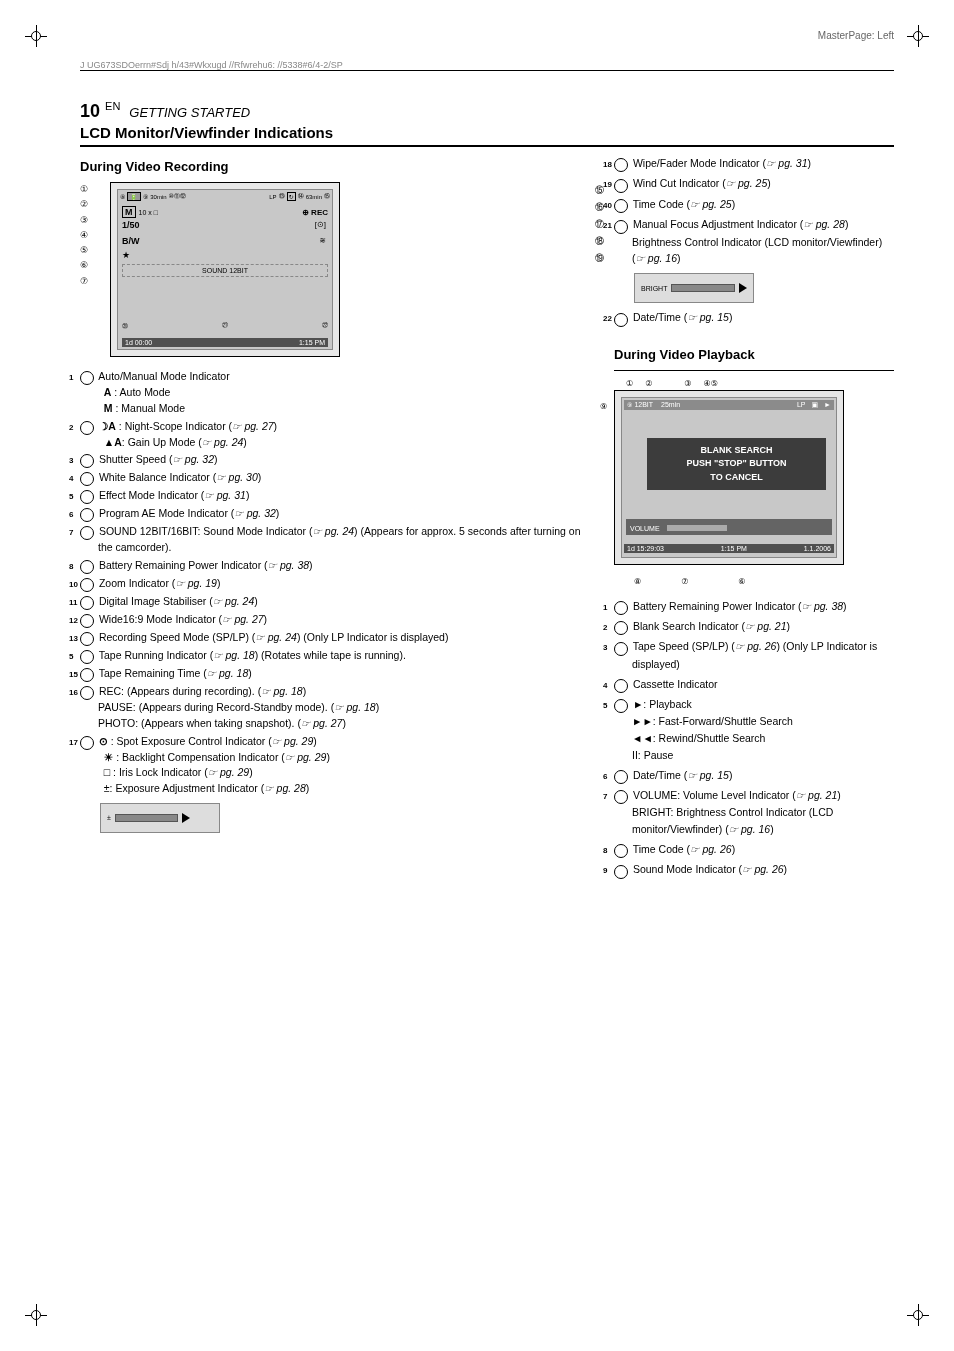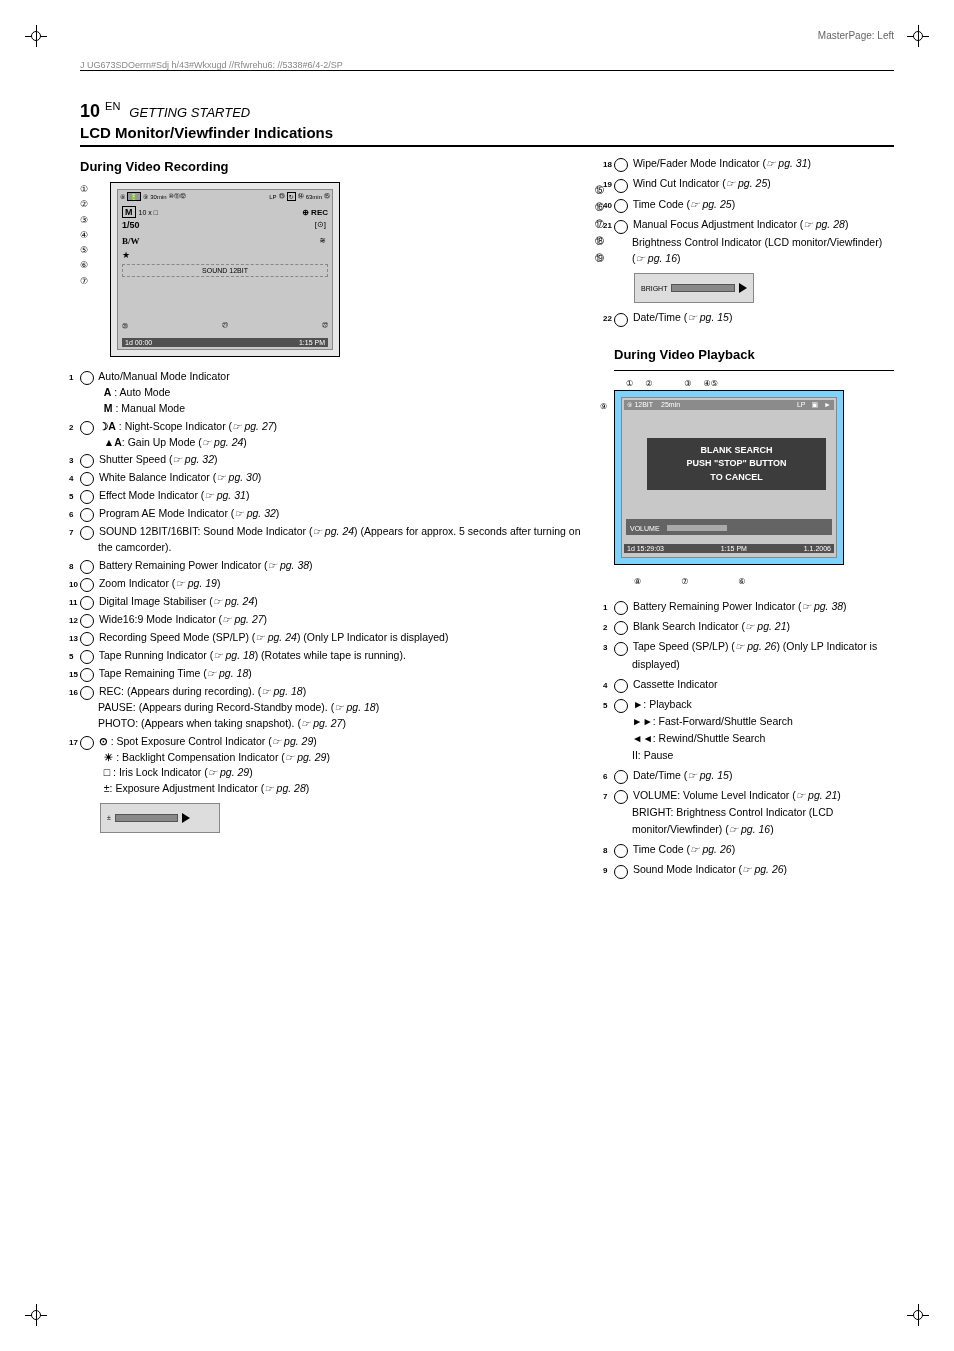--- a/index.html
+++ b/index.html
@@ -146,21 +146,21 @@
       border-left: 8px solid #000;
       margin-left: 4px;
     }
 
     
     .playback-diagram {
       border: 1px solid #000;
       width: 230px;
       height: 175px;
       position: relative;
-      background: #7dd3fc;
+      background: #e5e5e5;
       margin-bottom: 12px;
       margin-left: 0px;
     }
 
     .playback-inner {
       position: absolute;
       top: 6px; left: 6px; right: 6px; bottom: 6px;
       background: #c8c8c8;
       border: 1px solid #888;
     }
@@ -326,21 +326,21 @@
               <div style="position:absolute;top:16px;left:4px;right:4px;font-size:8px;display:flex;align-items:center;gap:3px;">
                 <span style="border:1px solid #000;padding:0 2px;font-weight:bold;font-size:9px;">M</span>
                 <span style="font-size:7px;">10 x □</span>
                 <span style="margin-left:auto;font-size:8px;font-weight:bold;">⊕ REC</span>
               </div>
 
               <div style="position:absolute;top:30px;left:4px;font-size:9px;font-weight:bold;">1/50</div>
 
               <div style="position:absolute;top:30px;right:6px;font-size:8px;">[⊙]</div>
 
-              <div style="position:absolute;top:46px;left:4px;font-size:9px;font-weight:bold;font-family:Liberation Serif, serif;">B/W</div>
+              <div style="position:absolute;top:46px;left:4px;font-size:9px;font-weight:bold;">B/W</div>
               <div style="position:absolute;top:46px;right:6px;font-size:8px;">≋</div>
 
               <div style="position:absolute;top:60px;left:4px;font-size:9px;">★</div>
 
               <div style="position:absolute;top:74px;left:4px;right:4px;border:1px dashed #888;font-size:7px;padding:2px;text-align:center;">SOUND 12BIT</div>
 
               <div style="position:absolute;bottom:18px;left:4px;right:4px;font-size:6px;display:flex;justify-content:space-between;">
                 <span>⑳</span>
                   <span>㉑</span>
                   <span>㉒</span>

